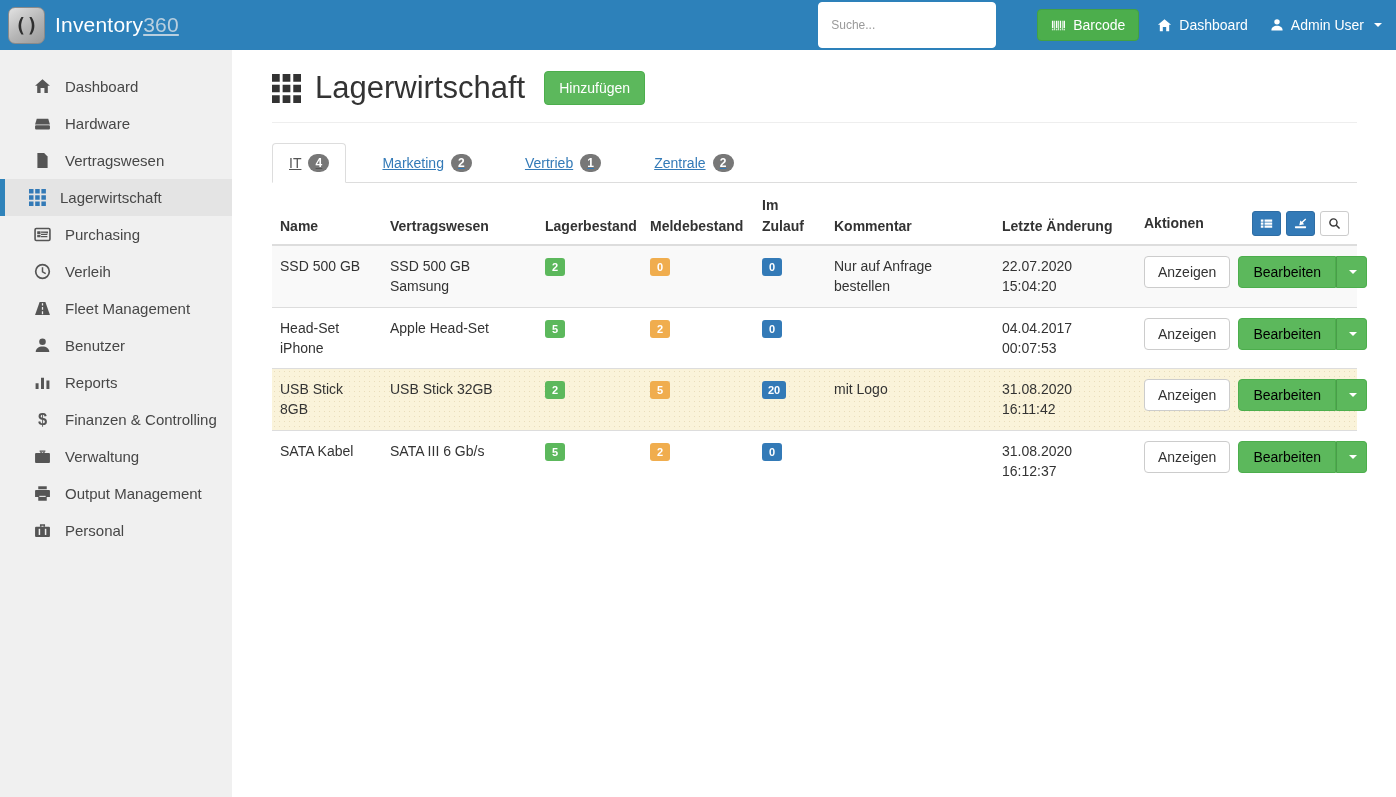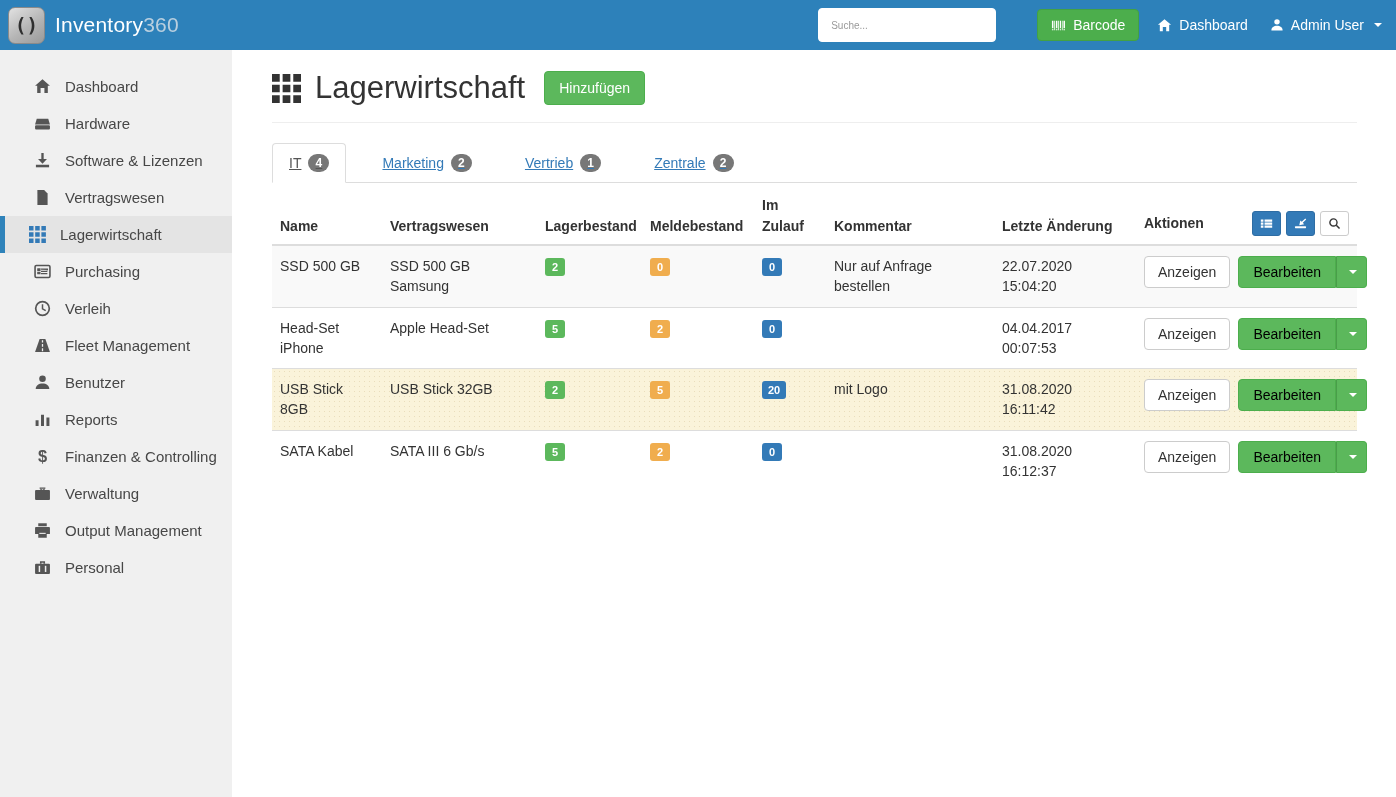--- a/index.html
+++ b/index.html
@@ -8,24 +8,24 @@
   .app { width:1396px; height:797px; position:relative; }
 
   
   .navbar { height:50px; background:#2d81ba; display:flex; align-items:center; padding:0 10px 0 8px; }
   .brand { display:flex; align-items:center; gap:10px; cursor:pointer; }
   .logo-box { width:37px; height:37px; border-radius:7px; border:1px solid #8a8a8a;
     background:linear-gradient(145deg,#e2e2e2 0%,#b5b5b5 55%,#9a9a9a 100%);
     display:flex; align-items:center; justify-content:center;
     font-family:"DejaVu Sans Mono", monospace; font-weight:bold; font-size:19px; color:#2f2f2f; }
   .brand-text { font-size:21px; color:#fff; letter-spacing:.2px; }
-  .brand-text .suffix { color:#b9cfdf; }
+  .brand-text .suffix { color:#b9cfdf;text-decoration:underline; }
   .nav-right { margin-left:auto; display:flex; align-items:center; gap:14px; }
-  .nav-search { width:178px; height:34px; border:1px solid #fff; border-radius:4px;
-    padding:6px 12px; font-size:10px; color:#333; outline:none; margin-right:6px; }
+  .nav-search { width:178px; height:46px; border:1px solid #fff; border-radius:4px;
+    padding:6px 12px; font-size:12px; color:#333; outline:none; margin-right:6px; }
   .nav-search::placeholder { color:#9a9a9a; }
   .btn { border-radius:4px; font-size:14px; cursor:pointer; display:inline-flex;
     align-items:center; gap:7px; border:1px solid transparent; }
   .btn-barcode { background:#4cae4c; border-color:#43a143; color:#fff; padding:7px 13px;margin-left:21px; }
   .nav-link { color:#fff; font-size:14px; display:flex; align-items:center; gap:7px; cursor:pointer; padding:6px 4px; }
   .caret { width:0; height:0; border-left:4px solid transparent; border-right:4px solid transparent;
     border-top:4px solid #fff; display:inline-block; margin-left:3px; }
   .icon { display:inline-flex; align-items:center; justify-content:center; line-height:0; }
 
   
@@ -133,29 +133,20 @@
           <span>Dashboard</span>
         </div>
         <div class="side-item">
           <span class="icon">
             <svg width="17" height="17" viewBox="0 0 16 16" fill="currentColor">
               <path d="M2.6 3.5h10.8L15 9H1z"></path>
               <rect x="1" y="9.6" width="14" height="4" rx="1"></rect>
             </svg>
           </span>
           <span>Hardware</span>
-        </div>
-        <div class="side-item">
-          <span class="icon">
-            <svg width="17" height="17" viewBox="0 0 16 16" fill="currentColor">
-              <path d="M6.9 1h2.2v5.6h3.1L8 11 3.8 6.6h3.1z"></path>
-              <rect x="1.8" y="12" width="12.4" height="2.4"></rect>
-            </svg>
-          </span>
-          <span>Software &amp; Lizenzen</span>
         </div>
         <div class="side-item">
           <span class="icon">
             <svg width="17" height="17" viewBox="0 0 16 16" fill="currentColor">
               <path d="M3.2 1h6.3l3.3 3.3V15H3.2z"></path>
             </svg>
           </span>
           <span>Vertragswesen</span>
         </div>
         <div class="side-item active">

